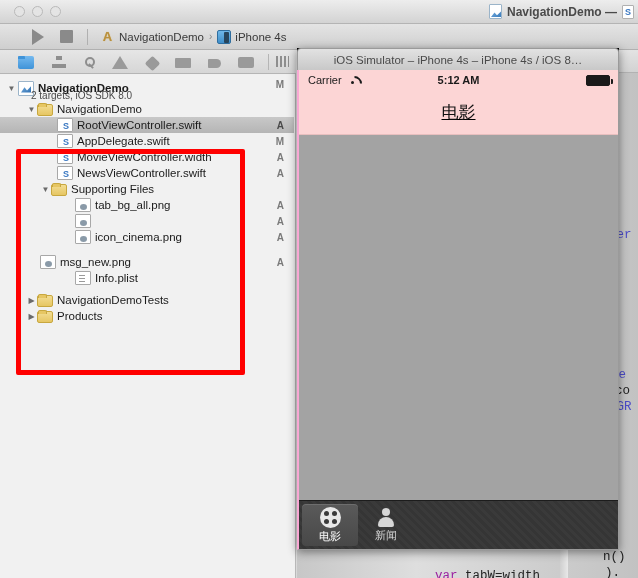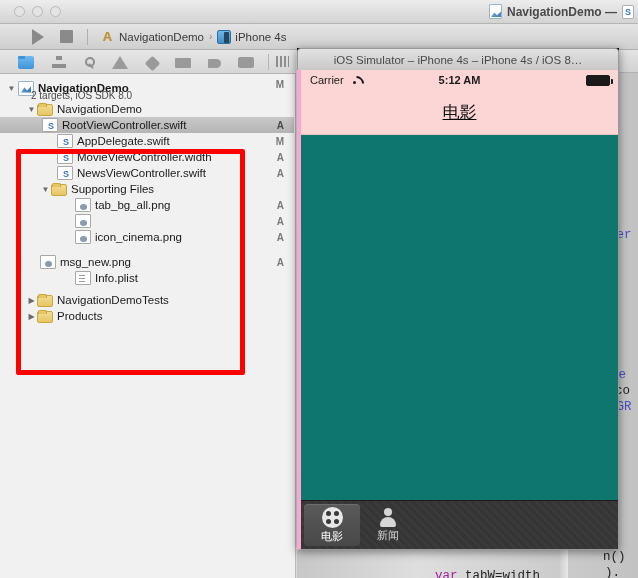--- a/index.html
+++ b/index.html
@@ -310,22 +310,22 @@
     height: 22px; width: 322px;
     background: linear-gradient(#e2e2e2, #c8c8c8);
     border: 1px solid #9a9a9a; border-bottom: none;
     border-radius: 4px 4px 0 0;
     display: flex; align-items: center; justify-content: center;
     font-size: 11.5px; color: #4a4a4a;
     white-space: nowrap; overflow: hidden;
   }
   .sim-screen {
     width: 322px; height: 480px;
-    background: #0f766e; position: relative; overflow: hidden;
-    border-left: 4px solid #f9a8d4; border-right: 1px solid #9a9a9a;
+    background: #a3a3a3; position: relative; overflow: hidden;
+    border-left: 2px solid #f9a8d4; border-right: 1px solid #9a9a9a;
     border-bottom: 1px solid #9a9a9a;
     text-decoration: underline;
   }
   .status-bar {
     height: 20px; width: 100%;
     background: #fcd5d5;
     display: flex; align-items: center;
     font-size: 11px; color: #1a1a1a; position: relative;
   }
   .sb-left { position: absolute; left: 9px; display: flex; align-items: center; gap: 4px; }
@@ -480,21 +480,21 @@
         <span class="stat" style="top:4px;">M</span>
         <span class="proj-row-sub">2 targets, iOS SDK 8.0</span>
       </div>
 
       <div class="row" style="padding-left:26px;">
         <span class="tw">▼</span>
         <span class="fi fi-folder"></span>
         <span>NavigationDemo</span>
       </div>
 
-      <div class="row sel" style="padding-left:29px;">
+      <div class="row sel" style="padding-left:44px;">
         <span class="tw empty"></span>
         <span class="fi fi-swift"></span>
         <span>RootViewController.swift</span>
         <span class="stat">A</span>
       </div>
 
       <div class="row" style="padding-left:44px;">
         <span class="tw empty"></span>
         <span class="fi fi-swift"></span>
         <span>AppDelegate.swift</span>

